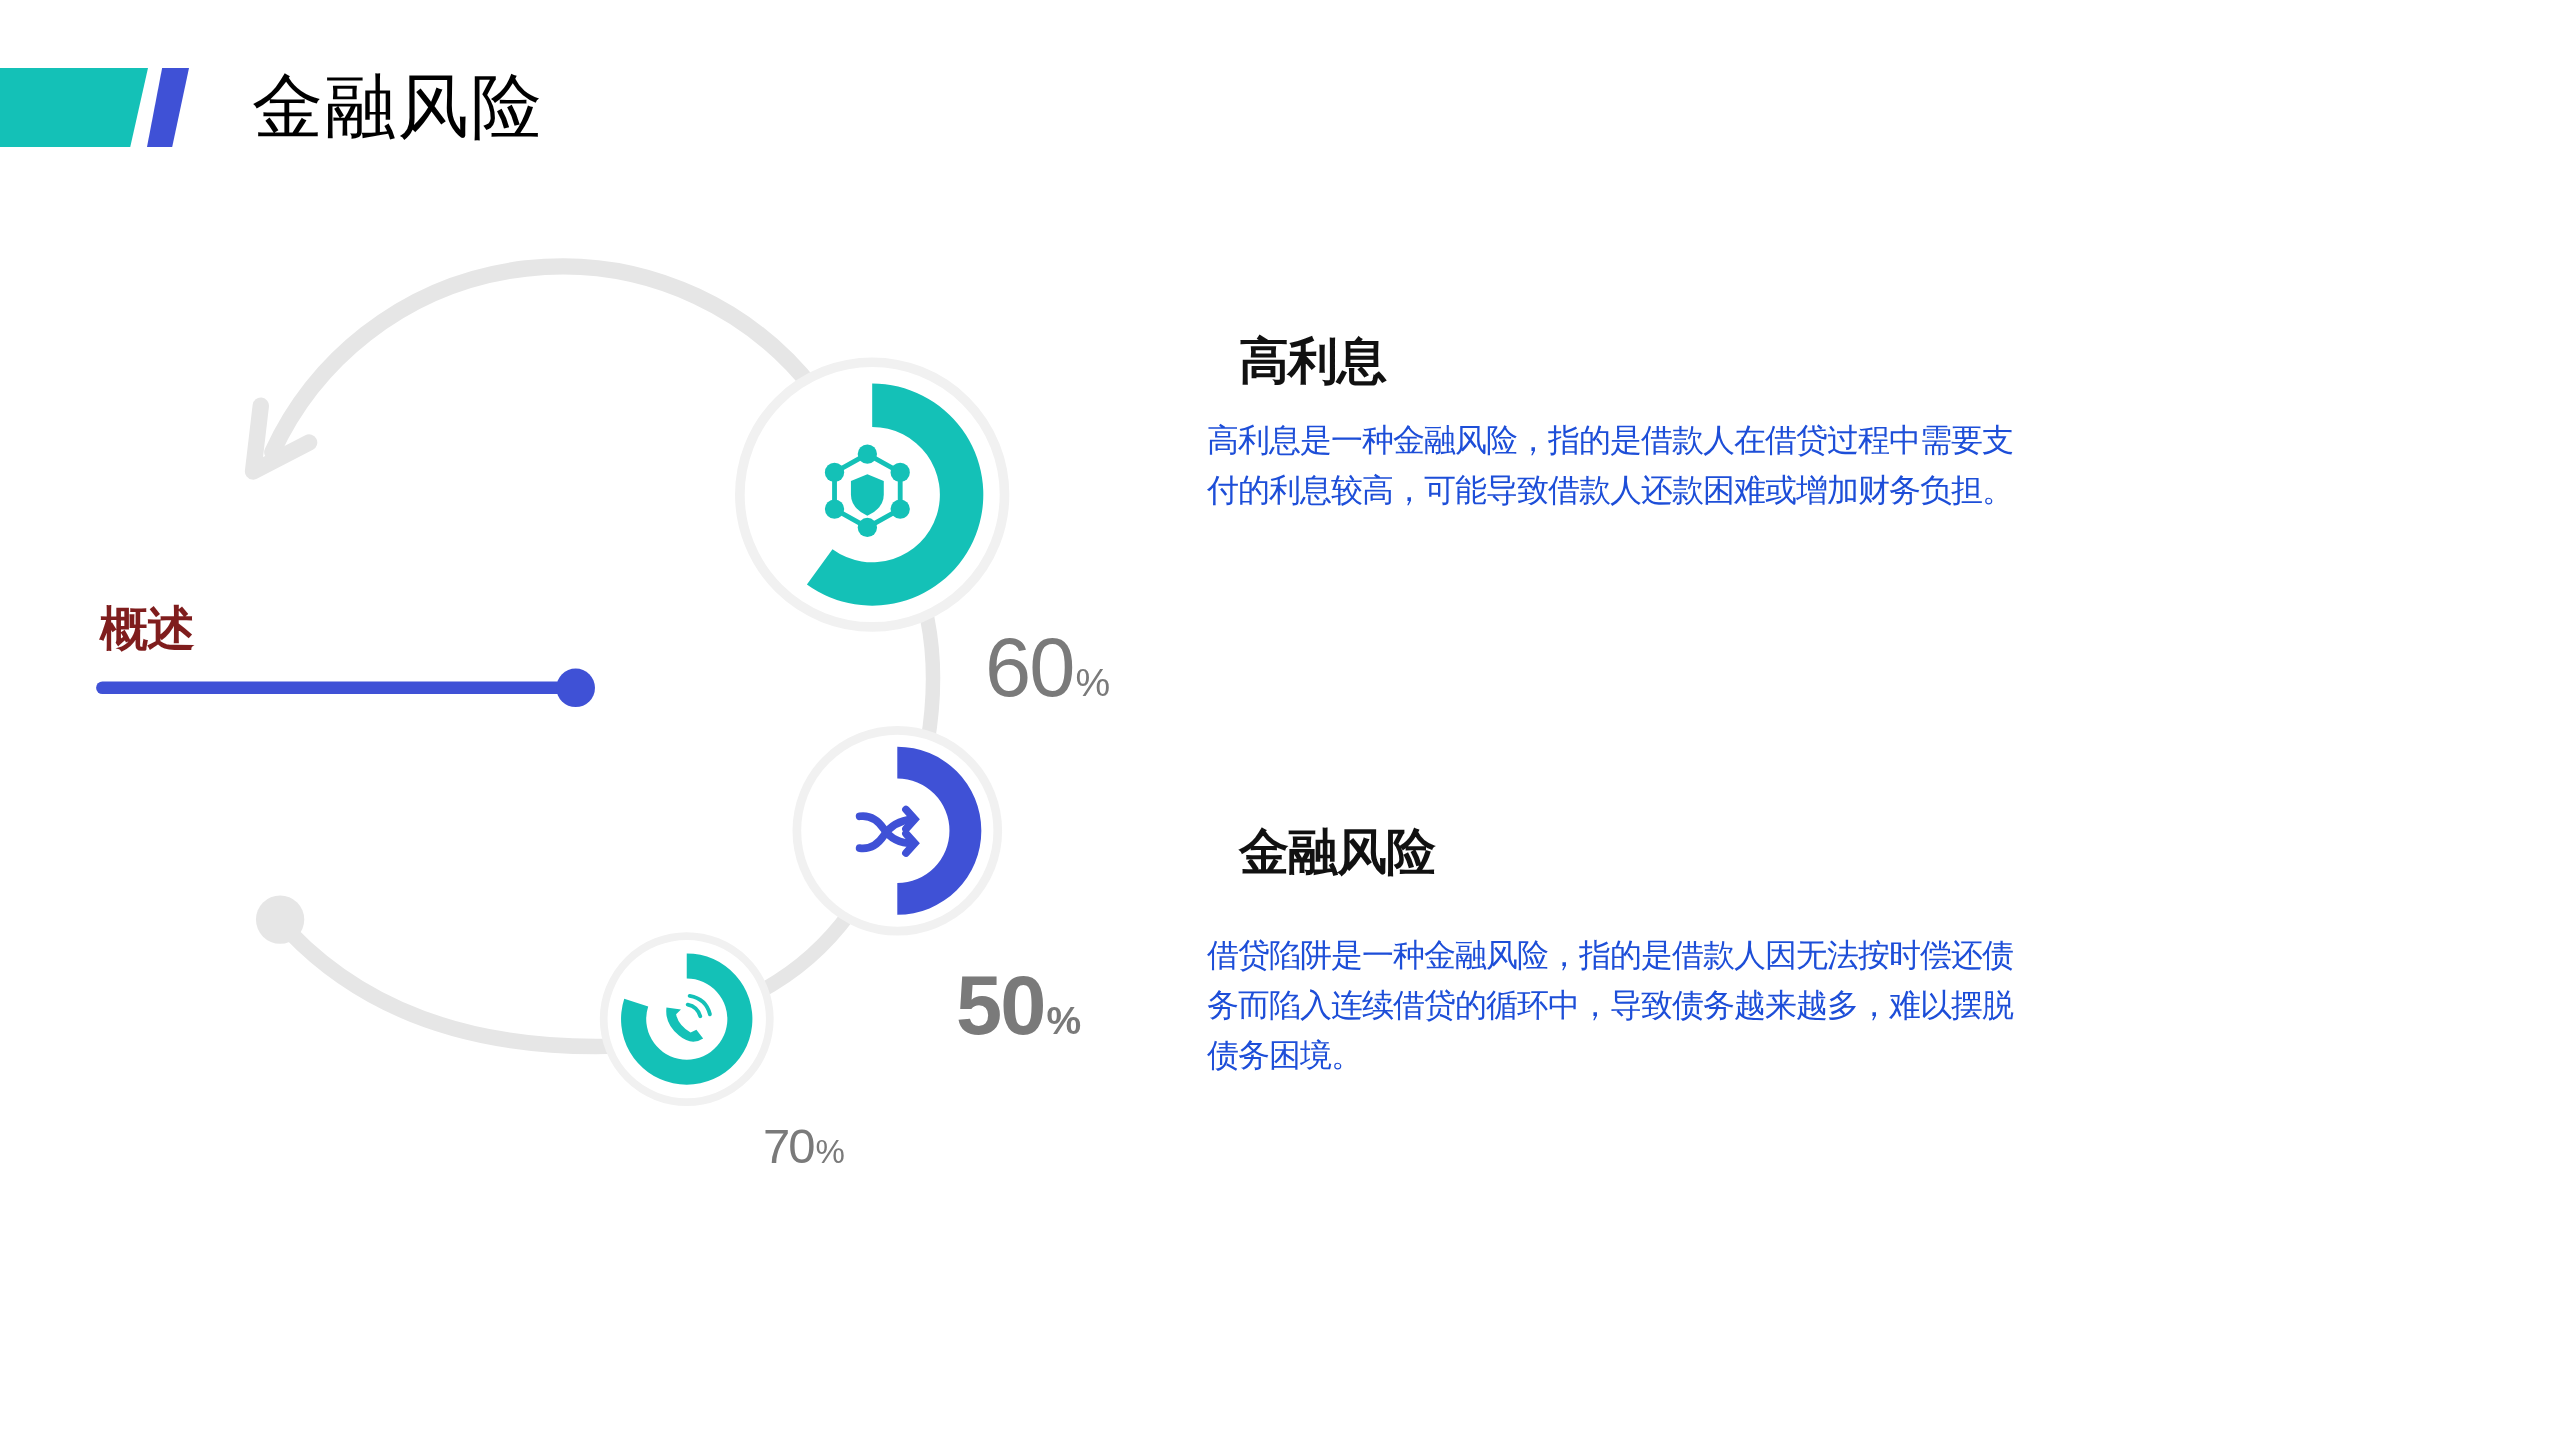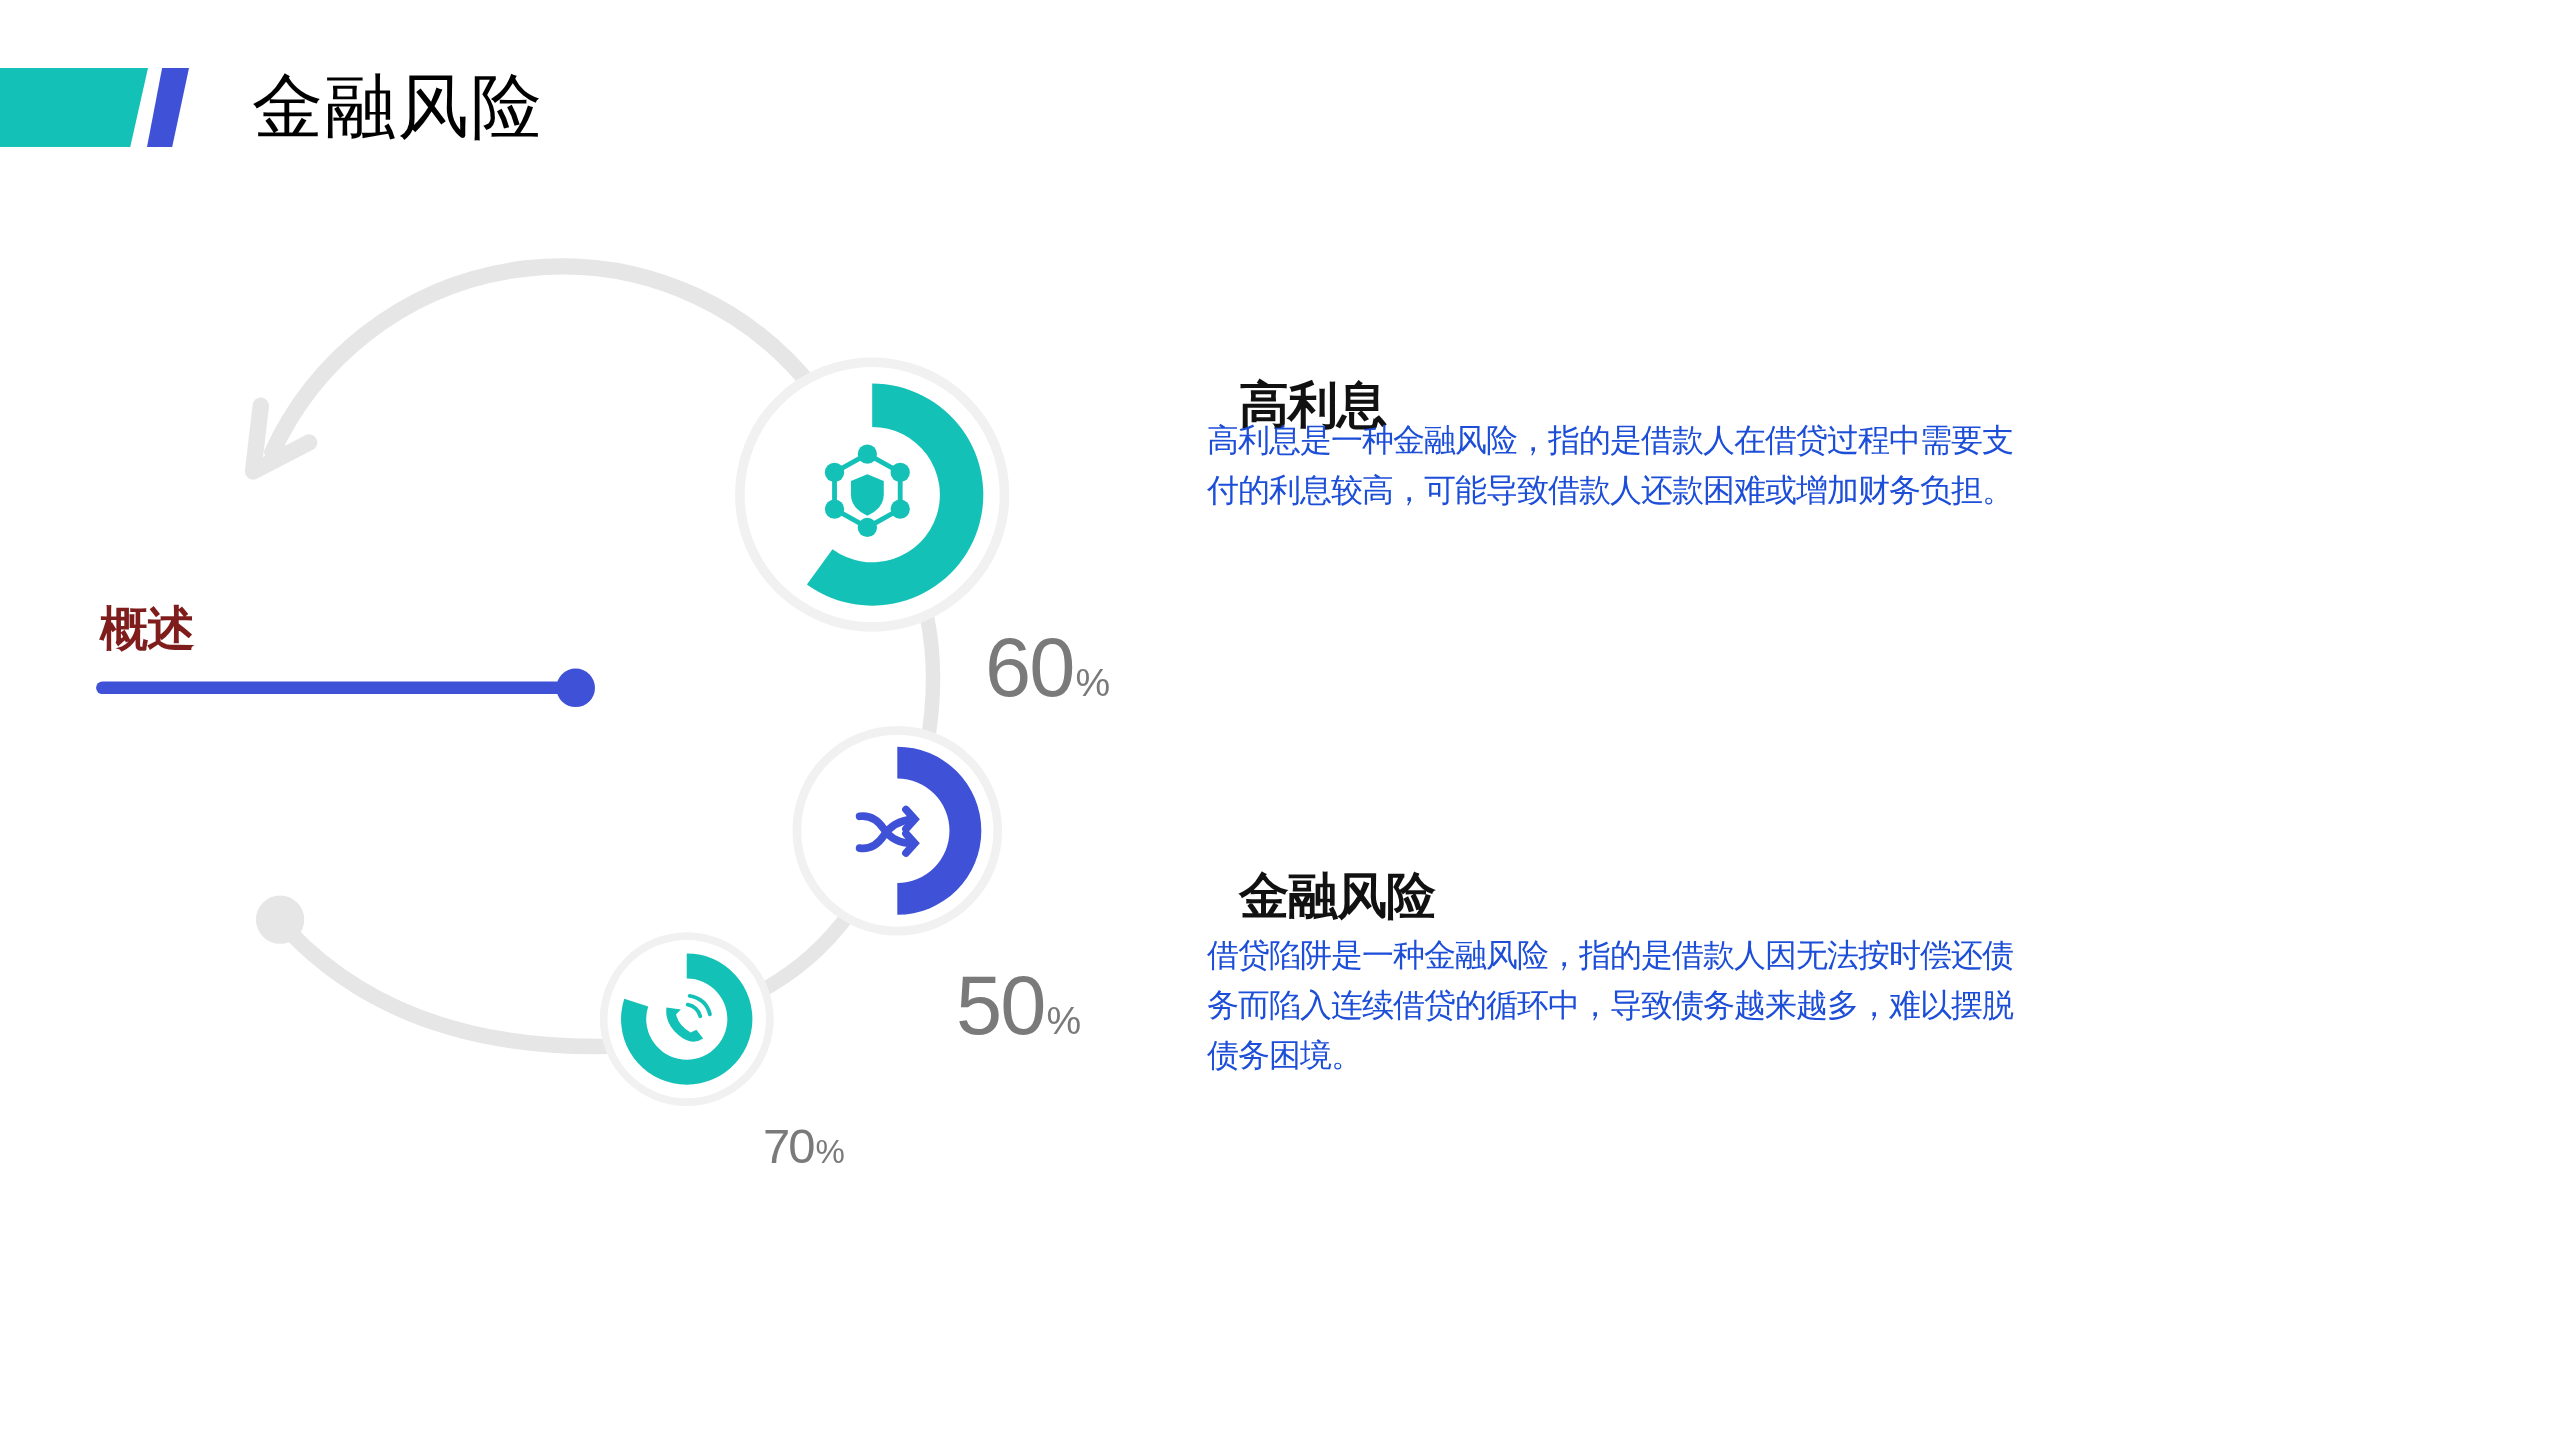--- a/index.html
+++ b/index.html
@@ -11,21 +11,21 @@
   #header-blue { left: 147px; top: 68px; width: 42px; height: 79px; background: #3f51d6;
     clip-path: polygon(36% 0, 100% 0, 60% 100%, 0 100%); }
   #page-title { left: 212px; top: 60px; font-size: 71px; line-height: 93px; color: #000;
     letter-spacing: 1.9px; font-weight: 400; margin-left: 40px; }
   svg#diagram { position: absolute; left: 0; top: 0; }
   .pct { position: absolute; color: #7a7a7a; font-family: "Liberation Sans", sans-serif;
     font-weight: 400; letter-spacing: -1.9px; }
   .pct .num { font-size: 83px; line-height: 1; }
   .pct .sign { font-size: 39px; line-height: 1; margin-left: 1.9px; }
   #overview-label { left: 100px; top: 597px; font-size: 48px; font-weight: 700; color: #7f1d1d; letter-spacing: -1px; }
-  .section-title { position: absolute; left: 1239px; font-size: 50px; font-weight: 700; color: #111; letter-spacing: -1px; margin-top: 44px; }
+  .section-title { position: absolute; left: 1239px; font-size: 50px; font-weight: 700; color: #111; letter-spacing: -1px; }
   .section-body { position: absolute; left: 1207px; width: 831px; font-size: 32px; line-height: 50px; color: #1d4ed8; letter-spacing: -1px; }
 </style>
 </head>
 <body>
 
 <div id="header-teal" class="abs"></div>
 <div id="header-blue" class="abs"></div>
 <div id="page-title" class="abs">金融风险</div>
 
 <svg id="diagram" width="2576" height="1449" viewBox="0 0 2667 1500">
@@ -77,21 +77,21 @@
     </g>
   </g>
 
   <line x1="106" y1="712" x2="590" y2="712" stroke="#3f51d6" stroke-width="13" stroke-linecap="round"></line>
   <circle cx="596" cy="712" r="20" fill="#3f51d6"></circle>
 </svg>
 
 <div class="pct" style="left:985px; top:626px;text-align:center;">
   <span class="num">60</span><span class="sign">%</span>
 </div>
-<div class="pct" style="left:956px; top:964px;">
+<div class="pct" style="left:956px; top:964px;font-weight:bold;">
   <span class="num">50</span><span class="sign">%</span>
 </div>
 <div class="pct" style="left:763px; top:1122px;">
   <span class="num" style="font-size:49px;">70</span><span class="sign" style="font-size:33px;">%</span>
 </div>
 
 <div id="overview-label" class="abs">概述</div>
 
 <div class="section-title" style="top:328px;">高利息</div>
 <div class="section-body" style="top:415px;">高利息是一种金融风险，指的是借款人在借贷过程中需要支付的利息较高，可能导致借款人还款困难或增加财务负担。</div>

